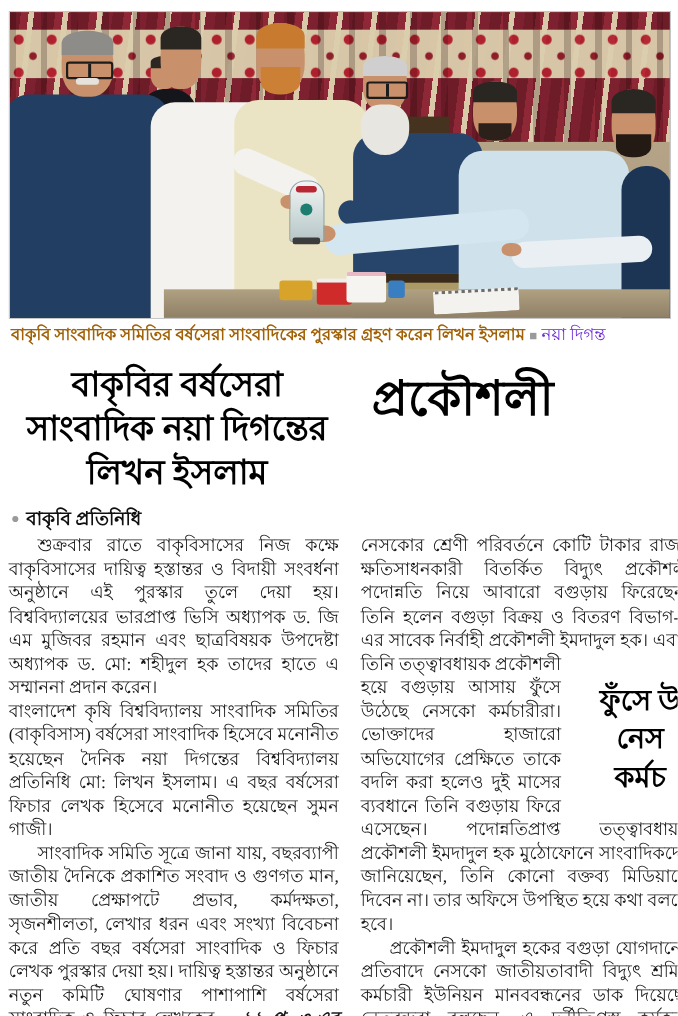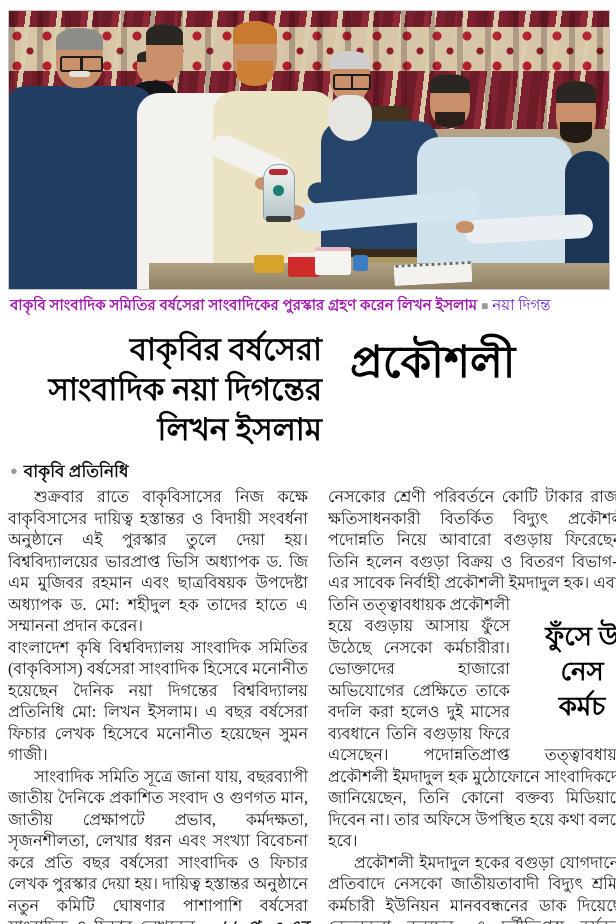--- a/index.html
+++ b/index.html
@@ -31,30 +31,30 @@
   .plaque{left:254px;top:153px;width:30px;height:54px;z-index:6;border:1px solid #8fa3a8;
     border-radius:14px 14px 3px 3px;background:linear-gradient(180deg,#f2f5f4 0,#cdd9d9 60%,#b7c6c8 100%)}
   .plaque .gem{position:absolute;left:9px;top:20px;width:11px;height:11px;border-radius:50%;background:#1d7e6f}
   .plaque .ribbon{position:absolute;left:5px;top:4px;width:19px;height:6px;border-radius:3px;background:#b82734}
   .plaque .base{position:absolute;left:2px;bottom:-3px;width:25px;height:6px;background:#3c3c3c;border-radius:2px}
   .item{z-index:6;border-radius:3px}
   .notebook{z-index:6;background:#f3f2ee;border-top:3px dotted #6c6c6c;border-radius:2px;transform:rotate(-3deg)}
 
   
   .caption{position:absolute;left:10px;top:295px;width:598px;font-size:15px;line-height:20px;white-space:nowrap}
-  .caption .cap-bold{font-weight:bold;color:#a21caf}
+  .caption .cap-bold{font-weight:bold;color:#a16207}
   .caption .cap-sq{color:#9a9a9a;font-size:12px;padding:0 4px}
   .caption .cap-src{color:#6d28d9}
 
   
   .headlines{position:absolute;left:0;top:330px;width:616px;display:flex}
-  .hl-left{width:322px;text-align:right;font-weight:bold;font-size:31px;line-height:40px;color:#000}
+  .hl-left{width:322px;text-align:center;font-weight:bold;font-size:31px;line-height:40px;color:#000}
   .hl-right{width:294px;font-weight:bold;font-size:44px;line-height:54px;color:#000;padding-top:6px}
   .hl-right .l1{margin-left:62px;white-space:nowrap}
-  .hl-right .l2{margin-left:28px;white-space:nowrap}
+  .hl-right .l2{margin-left:16px;white-space:nowrap}
 
   
   .bylines{position:absolute;left:0;top:458px;width:536px;display:flex}
   .byline{font-weight:bold;font-size:17px;color:#101010}
   .byline .dot{color:#9a9a9a;font-size:13px;vertical-align:2px;margin-right:6px}
   .by-left{width:322px;padding-left:10px;box-sizing:border-box}
   .by-right{width:294px;padding-left:8px;box-sizing:border-box}
 
   
   .columns{position:absolute;left:8px;top:486px;width:640px;display:flex}

